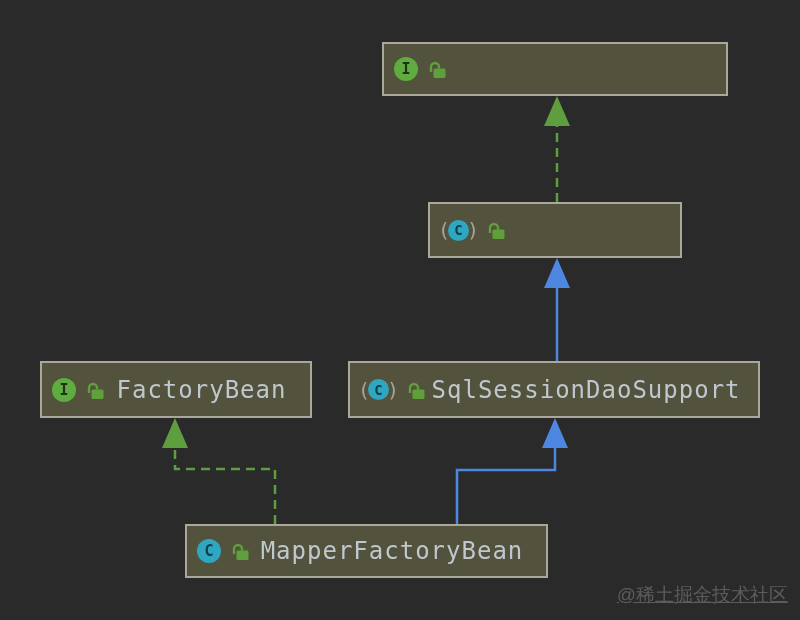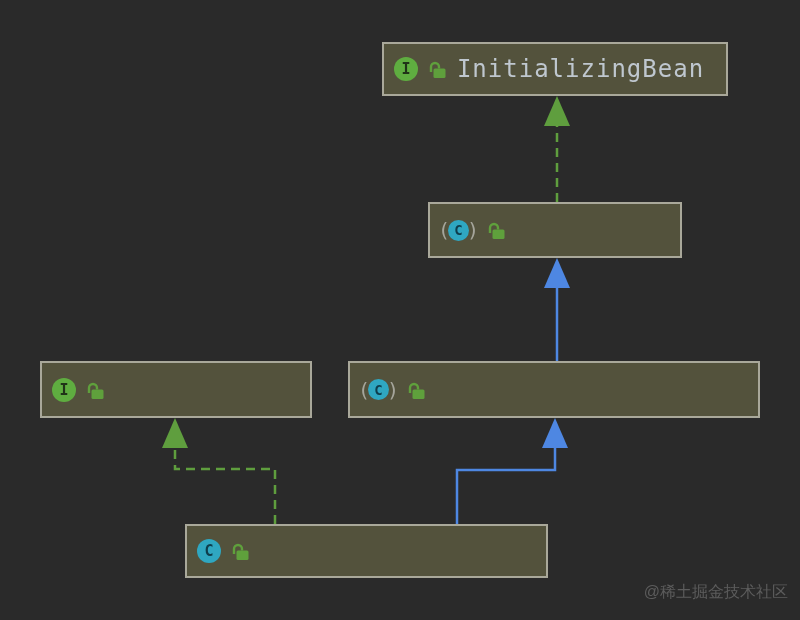--- a/index.html
+++ b/index.html
@@ -57,21 +57,21 @@
   }
   .powered{
     position:absolute;left:20px;top:572px;
     font-family:"Liberation Sans", sans-serif;
     font-size:26px;color:var(--footer-text);
     letter-spacing:0.5px;
   }
   .watermark{
     position:absolute;right:12px;top:582px;
     font-family:"Liberation Sans","DejaVu Sans",sans-serif;
-    font-size:16px;color:var(--watermark-text);
+    font-size:19px;color:var(--watermark-text);text-decoration:underline;
   }
 </style>
 </head>
 <body>
 
 <div id="canvas">
 
   <svg id="edge-layer" viewBox="0 0 800 620">
     <g>
       <path class="edge-dashed" d="M557,202 L557,124"></path>
@@ -96,21 +96,20 @@
       <span class="circle green">
           <span>I</span>
         </span>
       <span class="lock">
         <svg viewBox="0 0 20 20" width="20" height="20">
           <path class="lock-shackle" d="M4 13 V8 a4 4 0 0 1 8 0 v1.5"></path>
           <rect class="lock-body" x="6.5" y="9.5" width="12" height="9.5" rx="1.5"></rect>
         </svg>
       </span>
     </span>
-    <span class="label">InitializingBean</span>
   </div>
 
   <div class="node" style="left:428px;top:202px;width:254px;height:56px;">
     <span class="icon-cluster">
       <span class="abstract-wrap">
         <span class="paren">(</span>
         <span class="circle teal">
             <span>C</span>
           </span>
         <span class="paren">)</span>
@@ -129,49 +128,52 @@
       <span class="circle green">
           <span>I</span>
         </span>
       <span class="lock">
         <svg viewBox="0 0 20 20" width="20" height="20">
           <path class="lock-shackle" d="M4 13 V8 a4 4 0 0 1 8 0 v1.5"></path>
           <rect class="lock-body" x="6.5" y="9.5" width="12" height="9.5" rx="1.5"></rect>
         </svg>
       </span>
     </span>
+    <span class="label">FactoryBean</span>
   </div>
 
   <div class="node" style="left:348px;top:361px;width:412px;height:57px;">
     <span class="icon-cluster">
       <span class="abstract-wrap">
         <span class="paren">(</span>
         <span class="circle teal">
             <span>C</span>
           </span>
         <span class="paren">)</span>
       </span>
       <span class="lock">
         <svg viewBox="0 0 20 20" width="20" height="20">
           <path class="lock-shackle" d="M4 13 V8 a4 4 0 0 1 8 0 v1.5"></path>
           <rect class="lock-body" x="6.5" y="9.5" width="12" height="9.5" rx="1.5"></rect>
         </svg>
       </span>
     </span>
+    <span class="label">SqlSessionDaoSupport</span>
   </div>
 
   <div class="node" style="left:185px;top:524px;width:363px;height:54px;">
     <span class="icon-cluster">
       <span class="circle teal">
           <span>C</span>
         </span>
       <span class="lock">
         <svg viewBox="0 0 20 20" width="20" height="20">
           <path class="lock-shackle" d="M4 13 V8 a4 4 0 0 1 8 0 v1.5"></path>
           <rect class="lock-body" x="6.5" y="9.5" width="12" height="9.5" rx="1.5"></rect>
         </svg>
       </span>
     </span>
+    <span class="label">MapperFactoryBean</span>
   </div>
 
   <div class="watermark">@稀土掘金技术社区</div>
 
 </div>
 
 </body></html>

